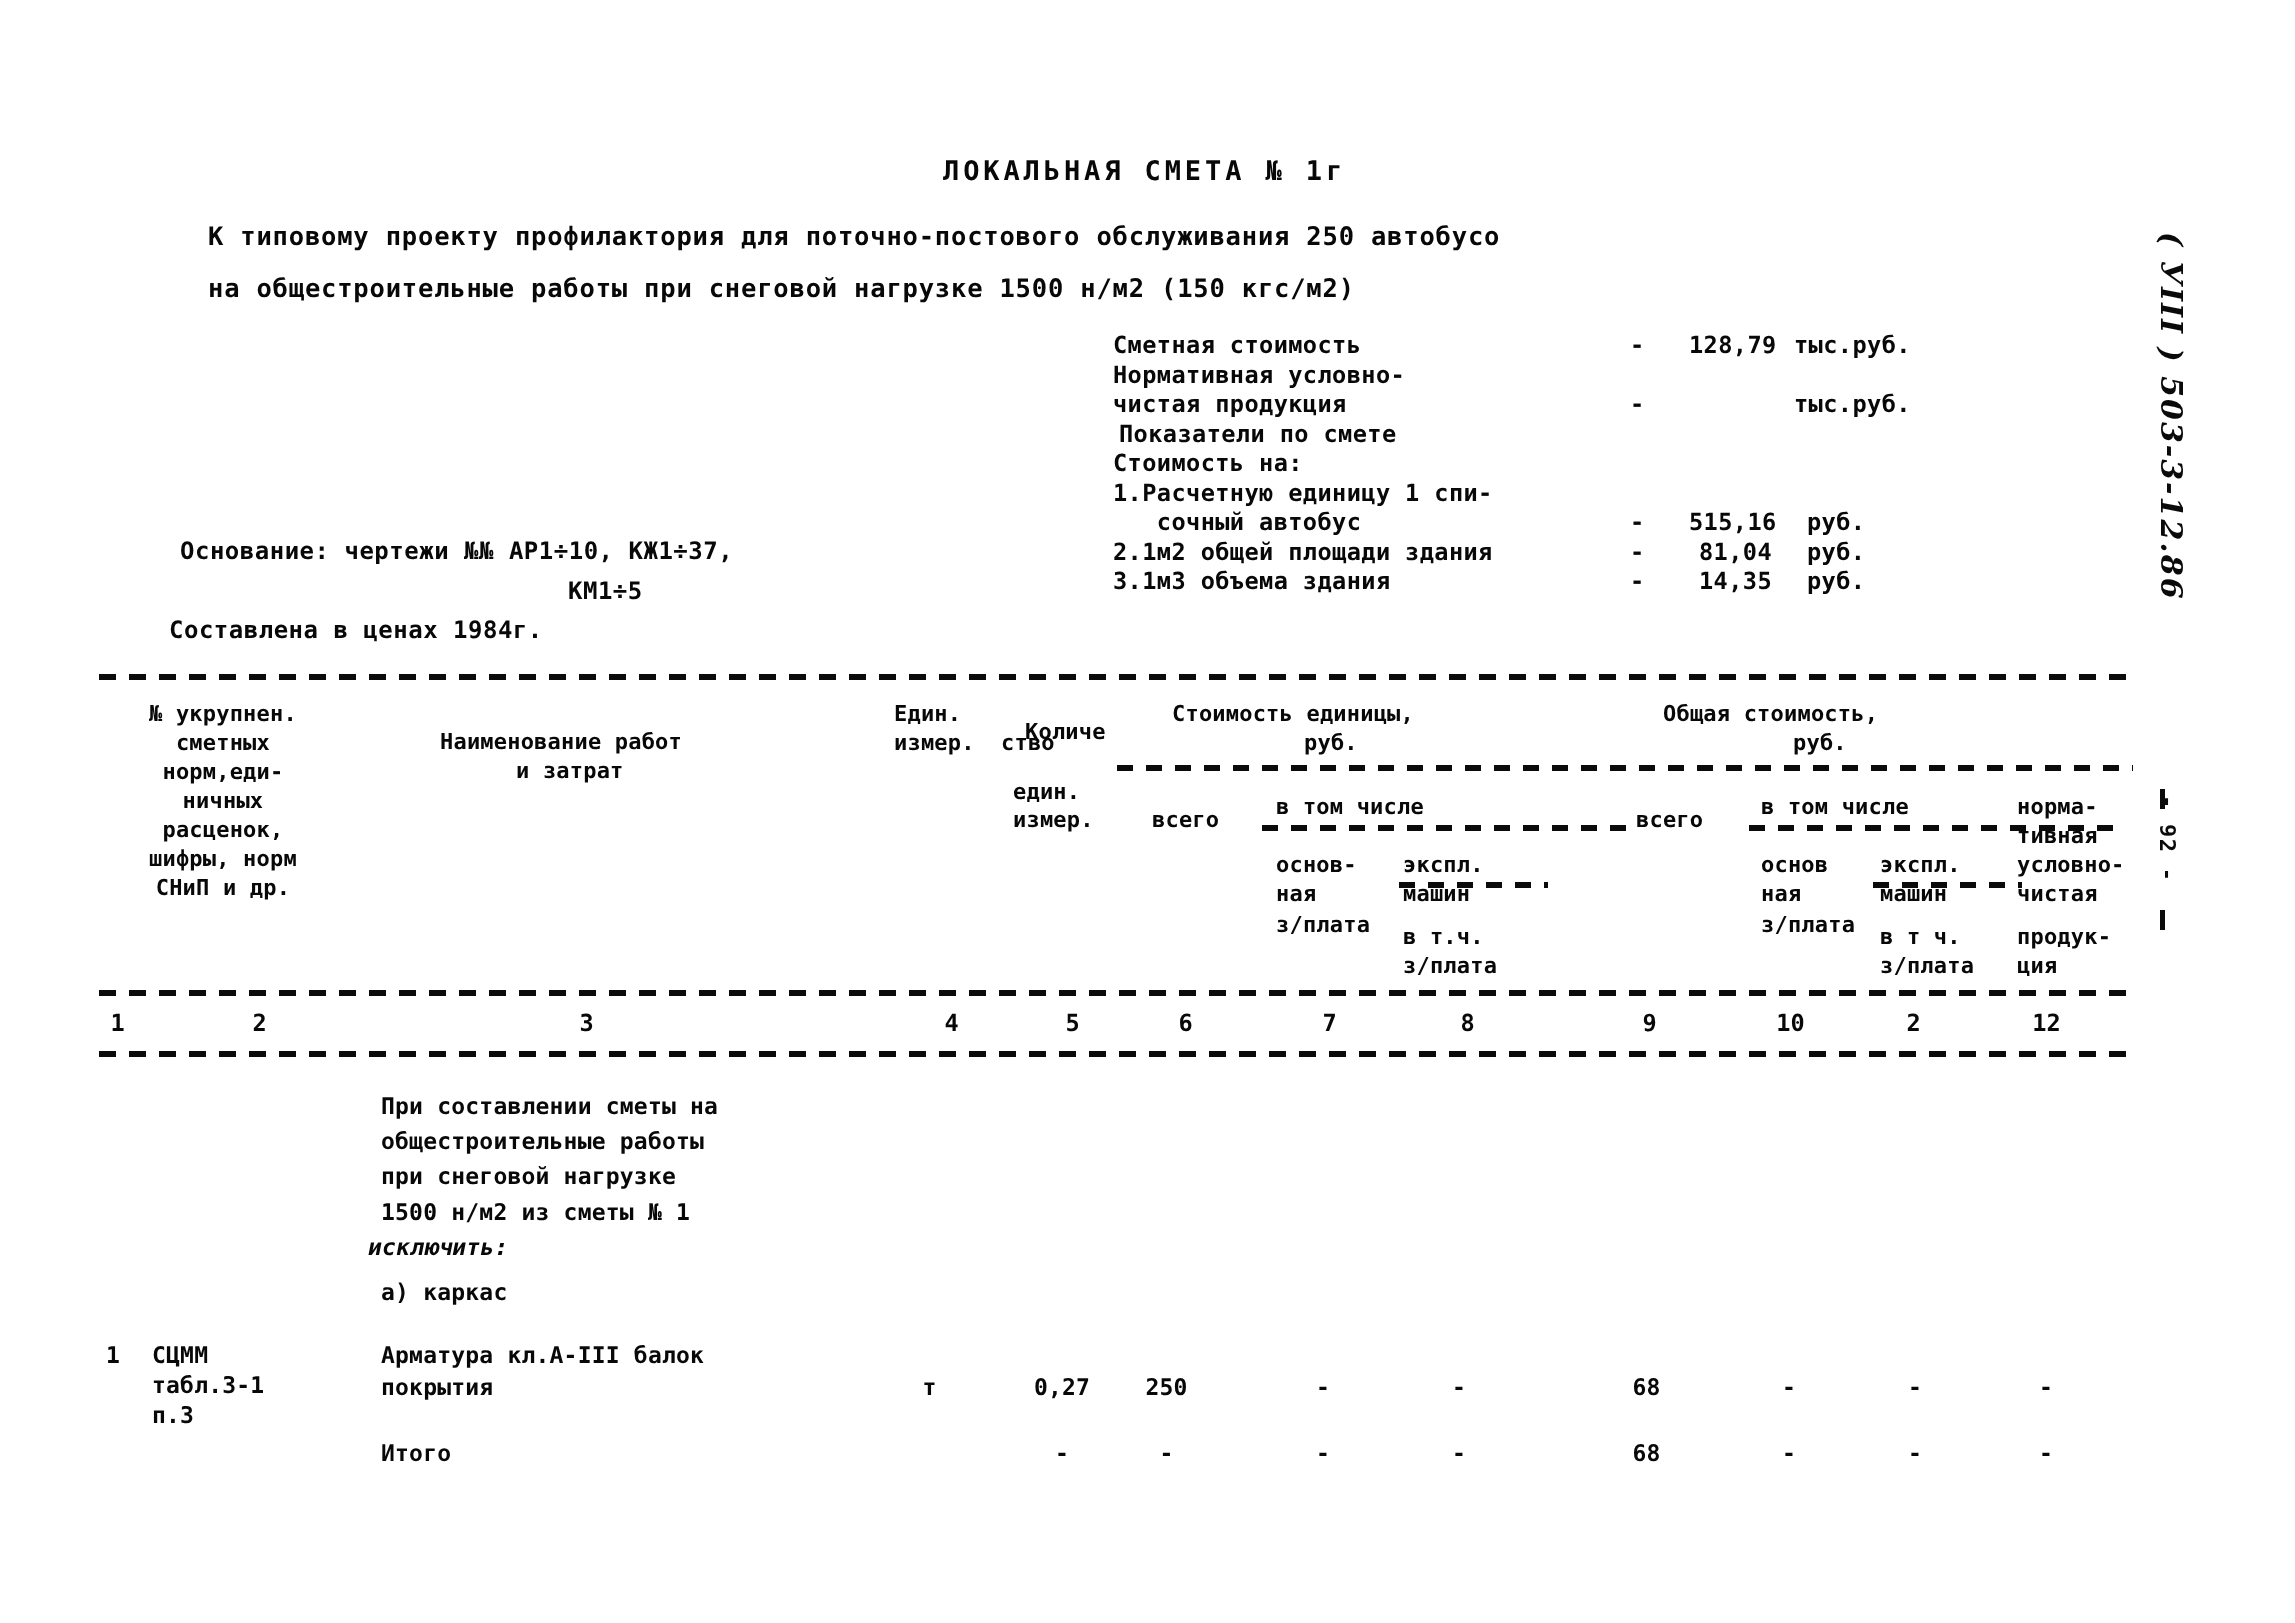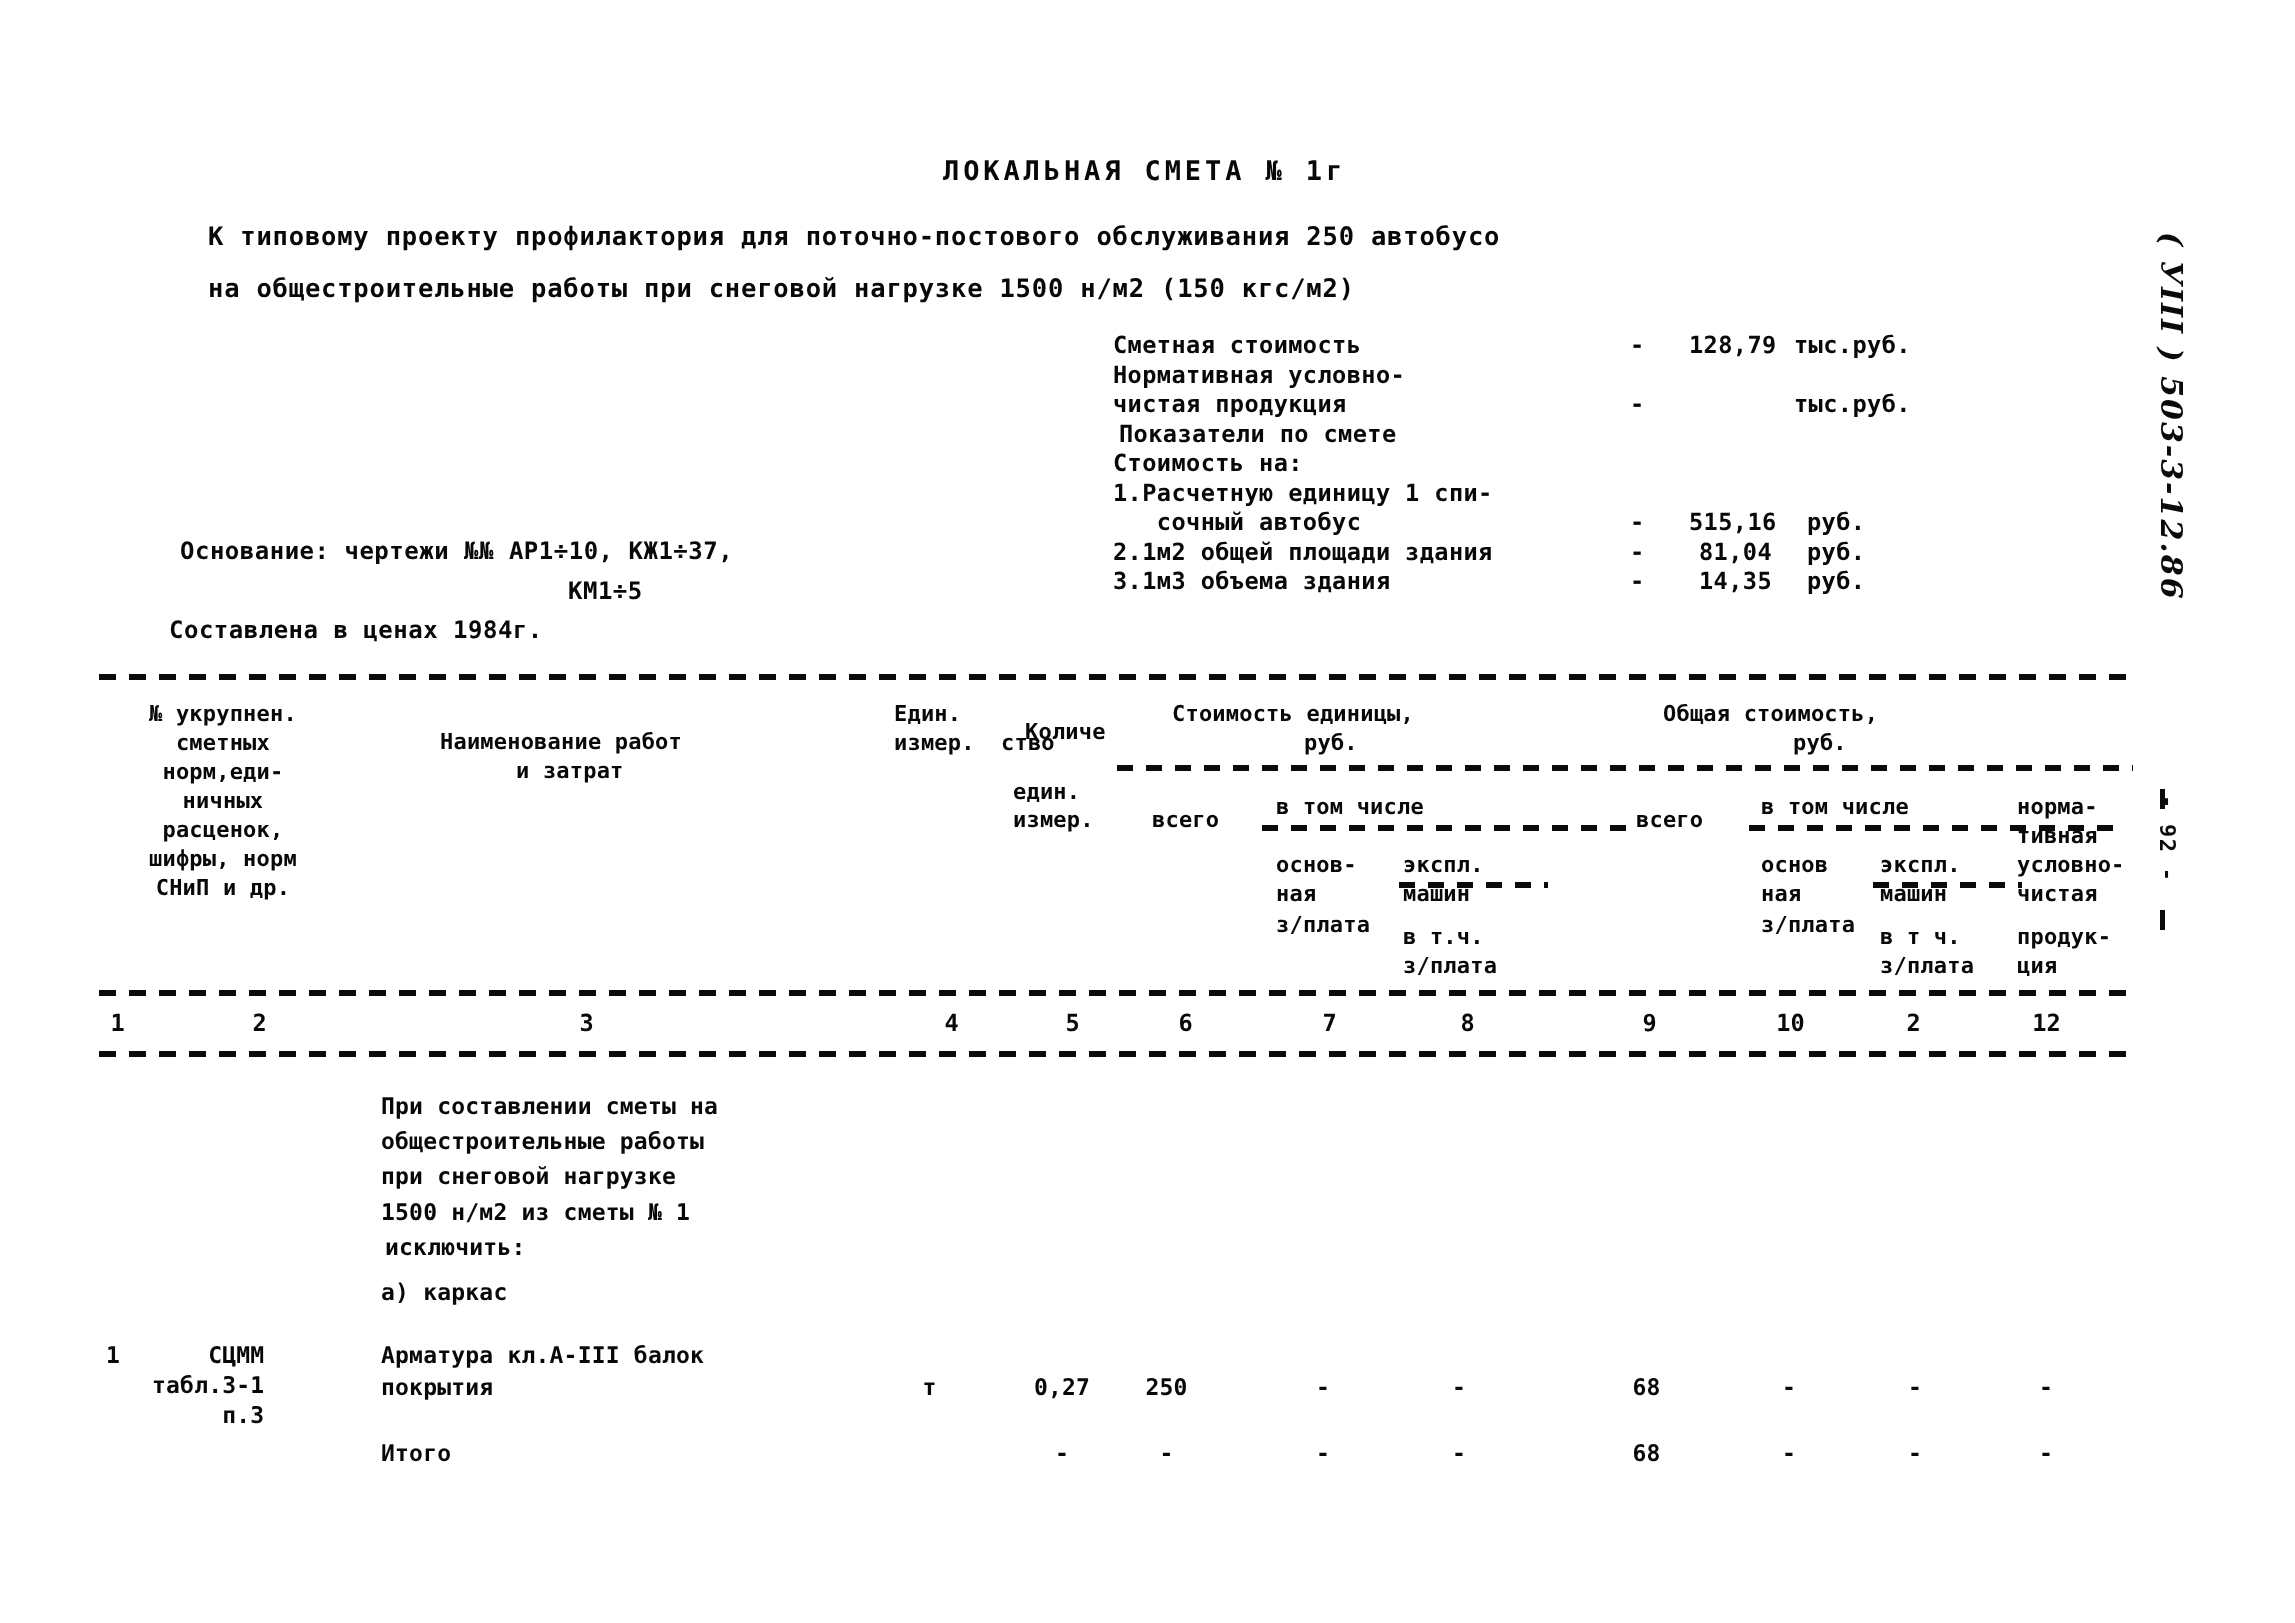--- a/index.html
+++ b/index.html
@@ -55,21 +55,20 @@
     text-align: center;
   }
   .t-colnum {
     font-size: 23.6px;
     letter-spacing: 0px;
   }
   .t-body {
     font-size: 23px;
     line-height: 30px;
     letter-spacing: 0.2px;
-    text-align: right;
   }
   
   .dash {
     position: absolute;
     height: 5.9px;
     background-image: repeating-linear-gradient(
       to right,
       #0b0b0b 0px, #0b0b0b 17px,
       rgba(0,0,0,0) 17px, rgba(0,0,0,0) 30px
     );
@@ -267,21 +266,21 @@
   <div class="cell tw t-colnum" style="left:1448px; top:1009px; width:39px;">8</div>
   <div class="cell tw t-colnum" style="left:1630px; top:1009px; width:39px;">9</div>
   <div class="cell tw t-colnum" style="left:1767px; top:1009px; width:47px;">10</div>
   <div class="cell tw t-colnum" style="left:1890px; top:1009px; width:47px;">2</div>
   <div class="cell tw t-colnum" style="left:2023px; top:1009px; width:47px;">12</div>
 
   <div class="abs tw t-body" style="left:381px; top:1092px;">При составлении сметы на</div>
   <div class="abs tw t-body" style="left:381px; top:1127px;">общестроительные работы</div>
   <div class="abs tw t-body" style="left:381px; top:1162px;">при снеговой нагрузке</div>
   <div class="abs tw t-body" style="left:381px; top:1198px;">1500 н/м2 из сметы № 1</div>
-  <div class="abs tw t-body" style="left:385px; top:1233px;">исключить:</div>
+  <div class="abs tw t-body" style="left:368px; top:1233px;font-style:italic;">исключить:</div>
   <div class="abs tw t-body" style="left:381px; top:1278px;">а) каркас</div>
 
   <div class="abs tw t-body" style="left:106px; top:1341px;">1</div>
   <div class="abs tw t-body" style="left:152px; top:1341px;">СЦММ
 табл.3-1
 п.3</div>
   <div class="abs tw t-body" style="left:381px; top:1341px;">Арматура кл.А-III балок</div>
   <div class="abs tw t-body" style="left:381px; top:1373px;">покрытия</div>
 
   <div class="cell tw t-body" style="left:910px; top:1373px; width:39px;">т</div>

